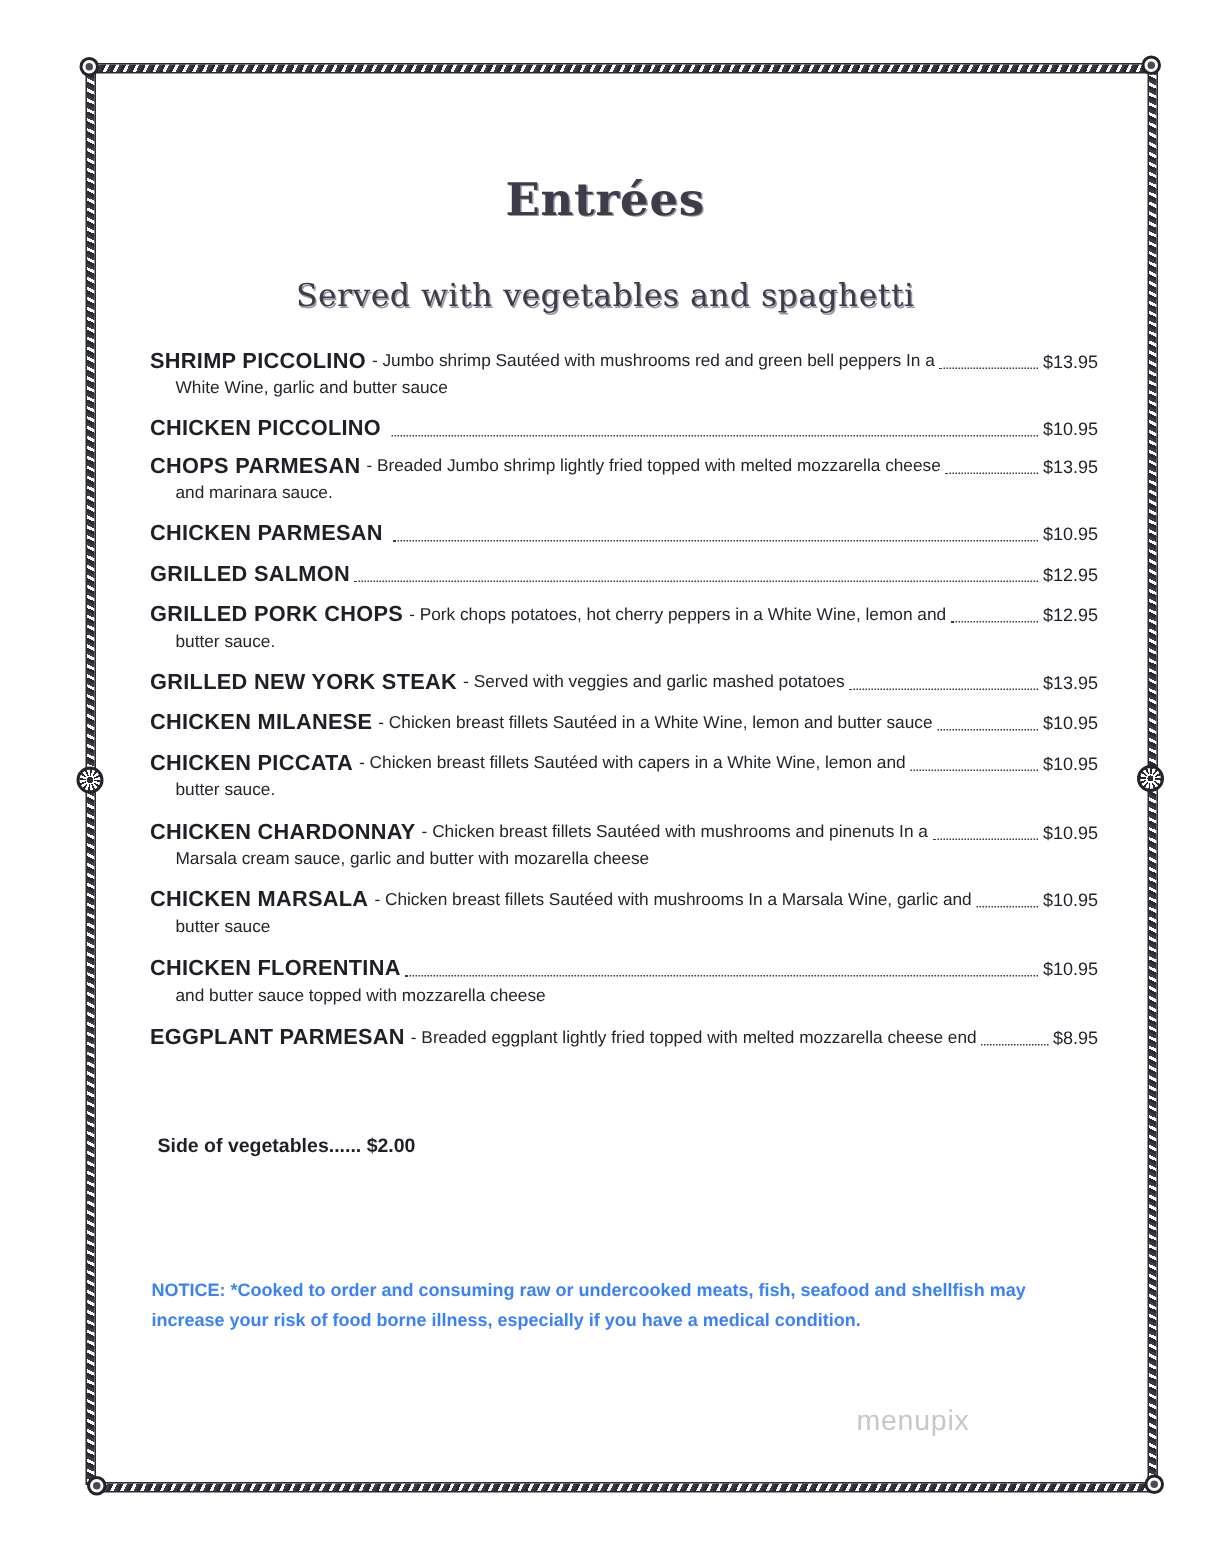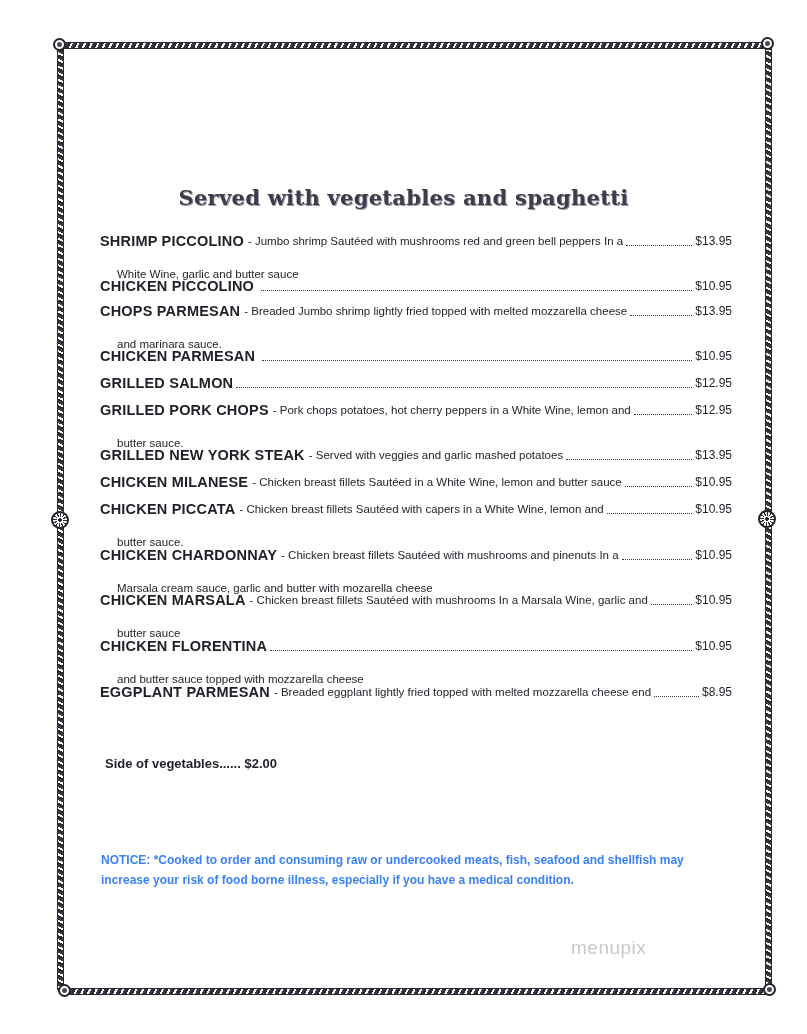--- a/index.html
+++ b/index.html
@@ -52,37 +52,37 @@
 
     
     .title {
       position: absolute; left: 0; width: 807px; top: 116px; text-align: center;
       font-family: "DejaVu Serif", serif; font-weight: bold; font-size: 30px;
       color: #3c3c4a; letter-spacing: 0.5px;
       text-shadow: 1px 1px 0 #9a9aa8;
     }
     .subtitle {
       position: absolute; left: 0; width: 807px; top: 185px; text-align: center;
-      font-family: "DejaVu Serif", serif; font-weight: bold; font-size: 21px;
+      font-family: "DejaVu Serif", serif; font-weight: normal; font-size: 21px;
       color: #3c3c4a; letter-spacing: 0.3px;
       text-shadow: 1px 1px 0 #9a9aa8;
     }
 
     
     .menu { position: absolute; left: 100px; top: 230px; width: 632px; }
     .item { position: absolute; left: 0; width: 632px; }
     .line { display: flex; align-items: center; white-space: nowrap; height: 22px; }
     .name { font-weight: bold; font-size: 14.5px; color: #1f1f28; letter-spacing: 0.2px; }
     .desc { font-size: 11.5px; color: #24242c; margin-left: 4px; }
     .leader {
       flex: 1; margin: 0 3px; border-bottom: 1px dotted #3a3a44; height: 1px;
       align-self: flex-end; margin-bottom: 6px; min-width: 8px;
     }
     .price { font-size: 12px; color: #1f1f28; }
-    .cont { font-size: 11.5px; color: #24242c; padding-left: 17px; margin-top: 16px; white-space: nowrap; }
+    .cont { font-size: 11.5px; color: #24242c; padding-left: 17px; margin-top: 1px; white-space: nowrap; }
 
     .side {
       position: absolute; left: 105px; top: 756px; font-weight: bold; font-size: 13px; color: #1f1f28;
     }
     .notice {
       position: absolute; left: 101px; top: 850px; width: 620px;
       font-weight: bold; font-size: 12px; line-height: 20px; color: #3b82f6;
     }
     .watermark {
       position: absolute; left: 571px; top: 937px; font-size: 19px; color: #c8c8cc;
@@ -98,20 +98,21 @@
   <div class="rope rope-h rope-bottom"></div>
   <div class="rope rope-v rope-left"></div>
   <div class="rope rope-v rope-right"></div>
   <div class="knot knot-tl"></div>
   <div class="knot knot-tr"></div>
   <div class="knot knot-bl"></div>
   <div class="knot knot-br"></div>
   <div class="medallion medallion-left"></div>
   <div class="medallion medallion-right"></div>
 
+  <div class="title">Entrées</div>
   <div class="subtitle">Served with vegetables and spaghetti</div>
 
   <div class="menu">
     <div class="item" style="top:0px">
       <div class="line">
           <span class="name">SHRIMP PICCOLINO</span>
           <span class="desc">- Jumbo shrimp Sautéed with mushrooms red and green bell peppers In a</span>
           <span class="leader"></span>
           <span class="price">$13.95</span>
         </div>

